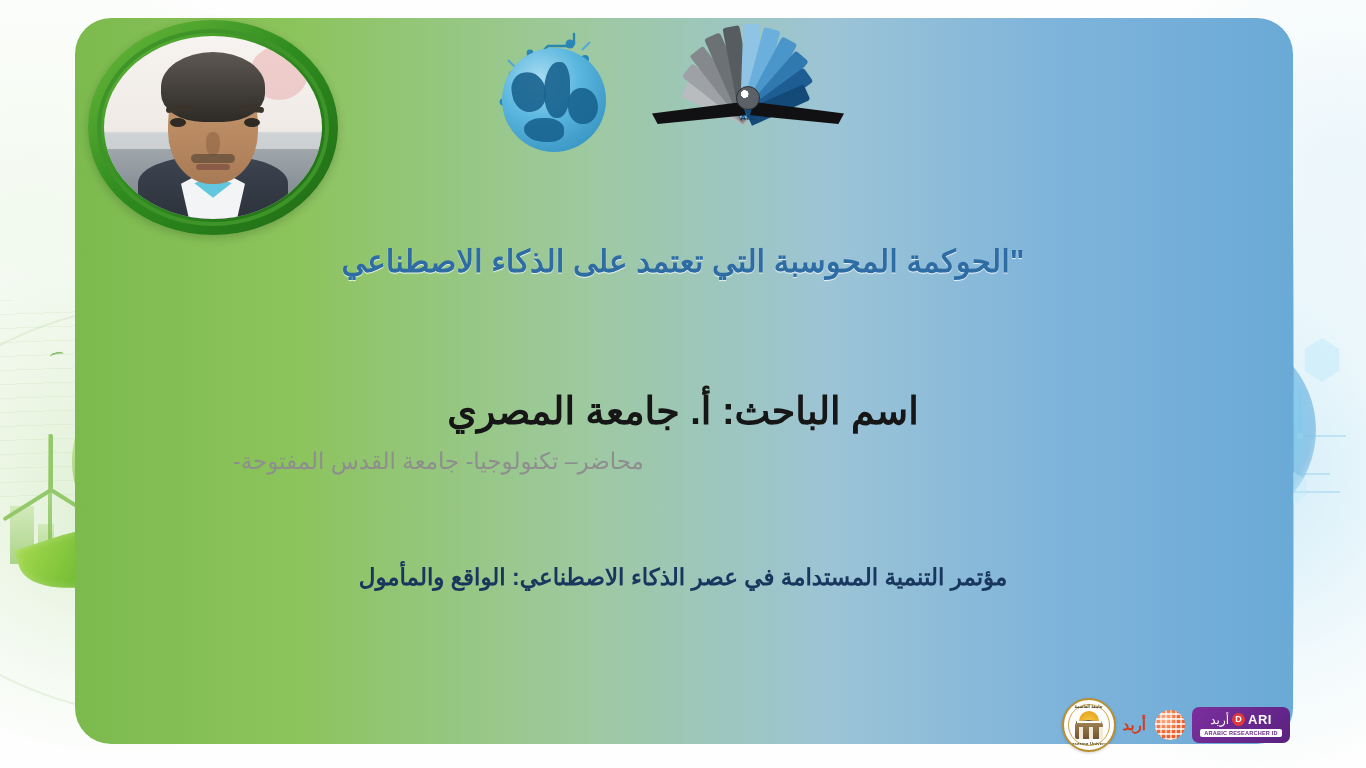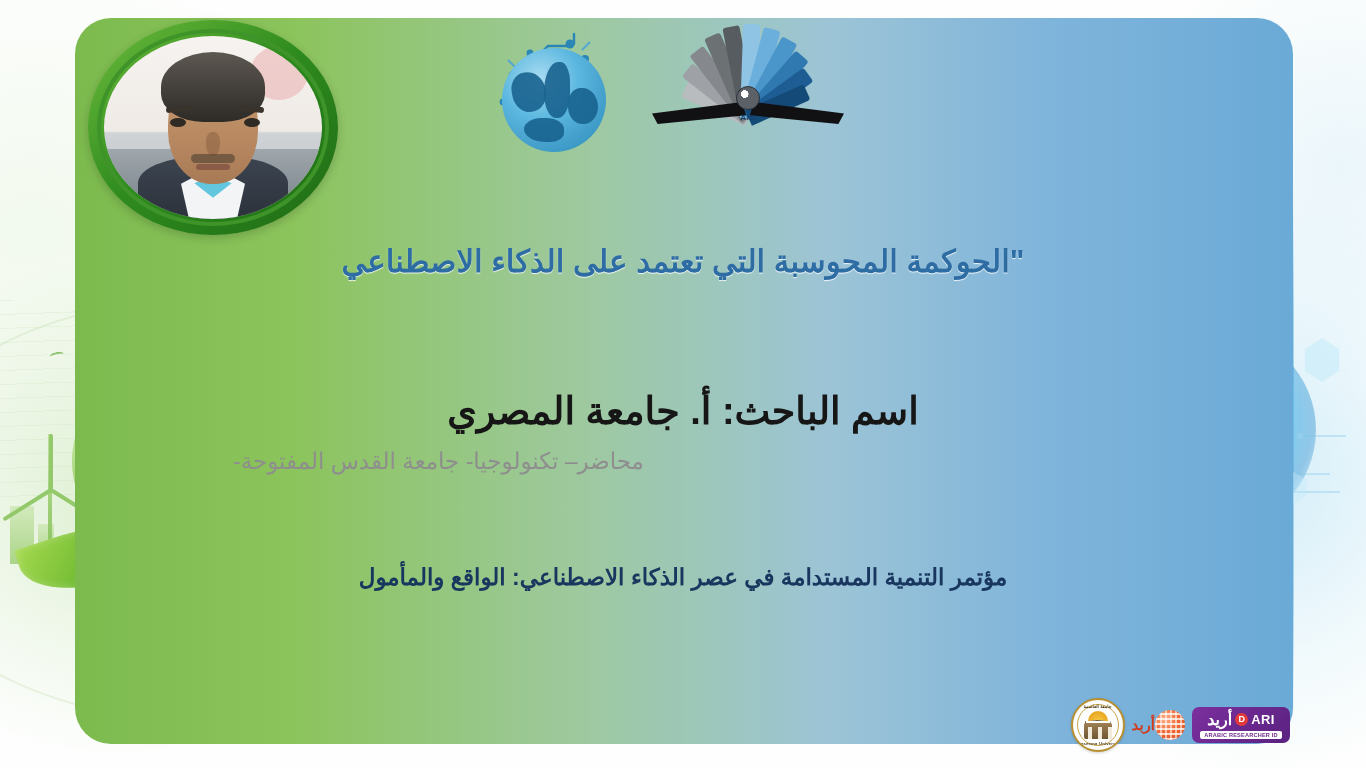--- a/index.html
+++ b/index.html
@@ -324,26 +324,26 @@
     width:98px; height:36px; border-radius:7px;
     background:linear-gradient(135deg,#7b2f9e 0%, #5a2280 100%);
     display:flex; flex-direction:column; align-items:center; justify-content:center;
     color:#fff; position:relative; overflow:hidden;
   }
   .arid-row { display:flex; align-items:center; gap:3px; }
   .arid-en { font-size:13px; font-weight:bold; letter-spacing:.4px; line-height:1; }
   .arid-d  { display:inline-block; width:13px; height:13px; border-radius:50%;
              background:#e23a3a; color:#fff; font-size:9px; font-weight:bold;
              line-height:13px; text-align:center; }
-  .arid-ar { font-size:16px; font-weight:bold; direction:rtl; line-height:1; }
+  .arid-ar { font-size:12px; font-weight:normal; direction:rtl; line-height:1; }
   .arid-sub{ font-size:5.6px; letter-spacing:.2px; margin-top:3px;
              background:#fff; color:#6b2a8c; padding:1px 4px; border-radius:2px;
              font-weight:bold; }
 
-  .irbid-logo { display:flex; align-items:center; gap:0; }
+  .irbid-logo { display:flex; align-items:center; gap:9px; }
   .irbid-ball {
     width:30px; height:30px; border-radius:50%;
     background:radial-gradient(circle at 34% 30%, #ffb08a 0%, #ef6a35 45%, #d94e1f 100%);
     position:relative; overflow:hidden;
   }
   .irbid-ball::before {
     content:""; position:absolute; inset:0;
     background:
       repeating-linear-gradient(0deg, rgba(255,255,255,.75) 0 2px, rgba(255,255,255,0) 2px 5px),
       repeating-linear-gradient(90deg, rgba(255,255,255,.55) 0 2px, rgba(255,255,255,0) 2px 5px);

